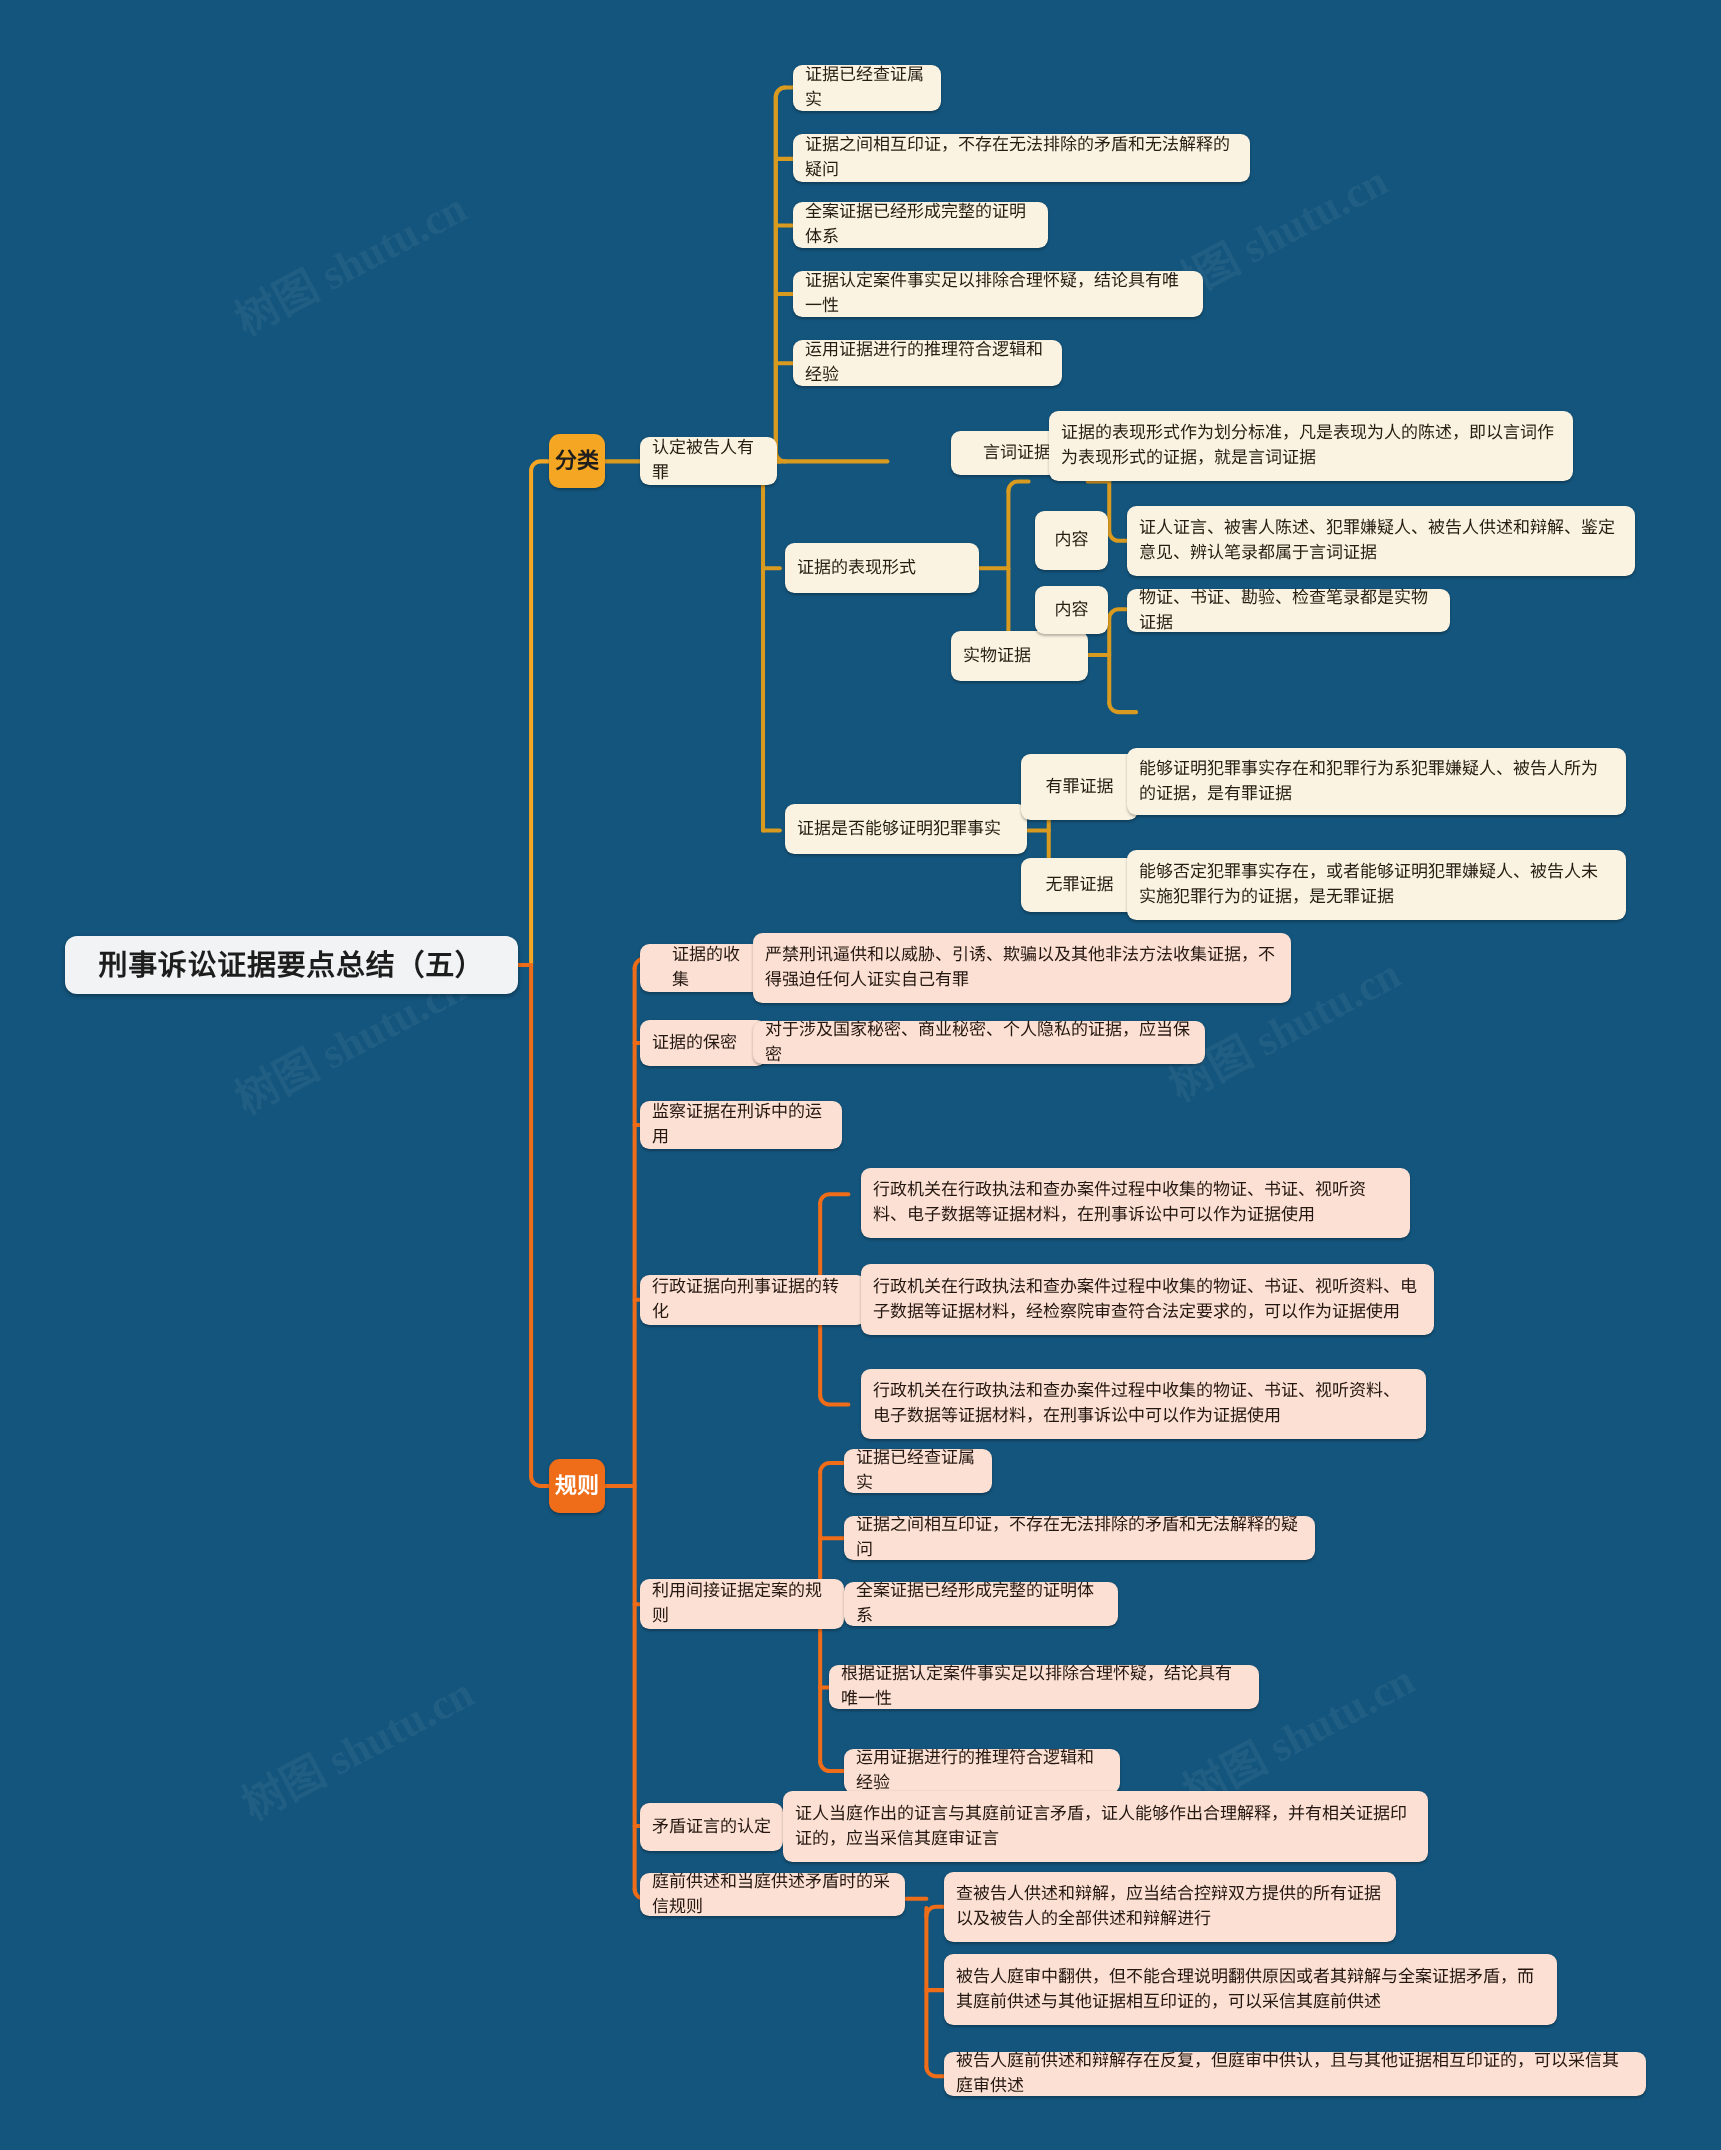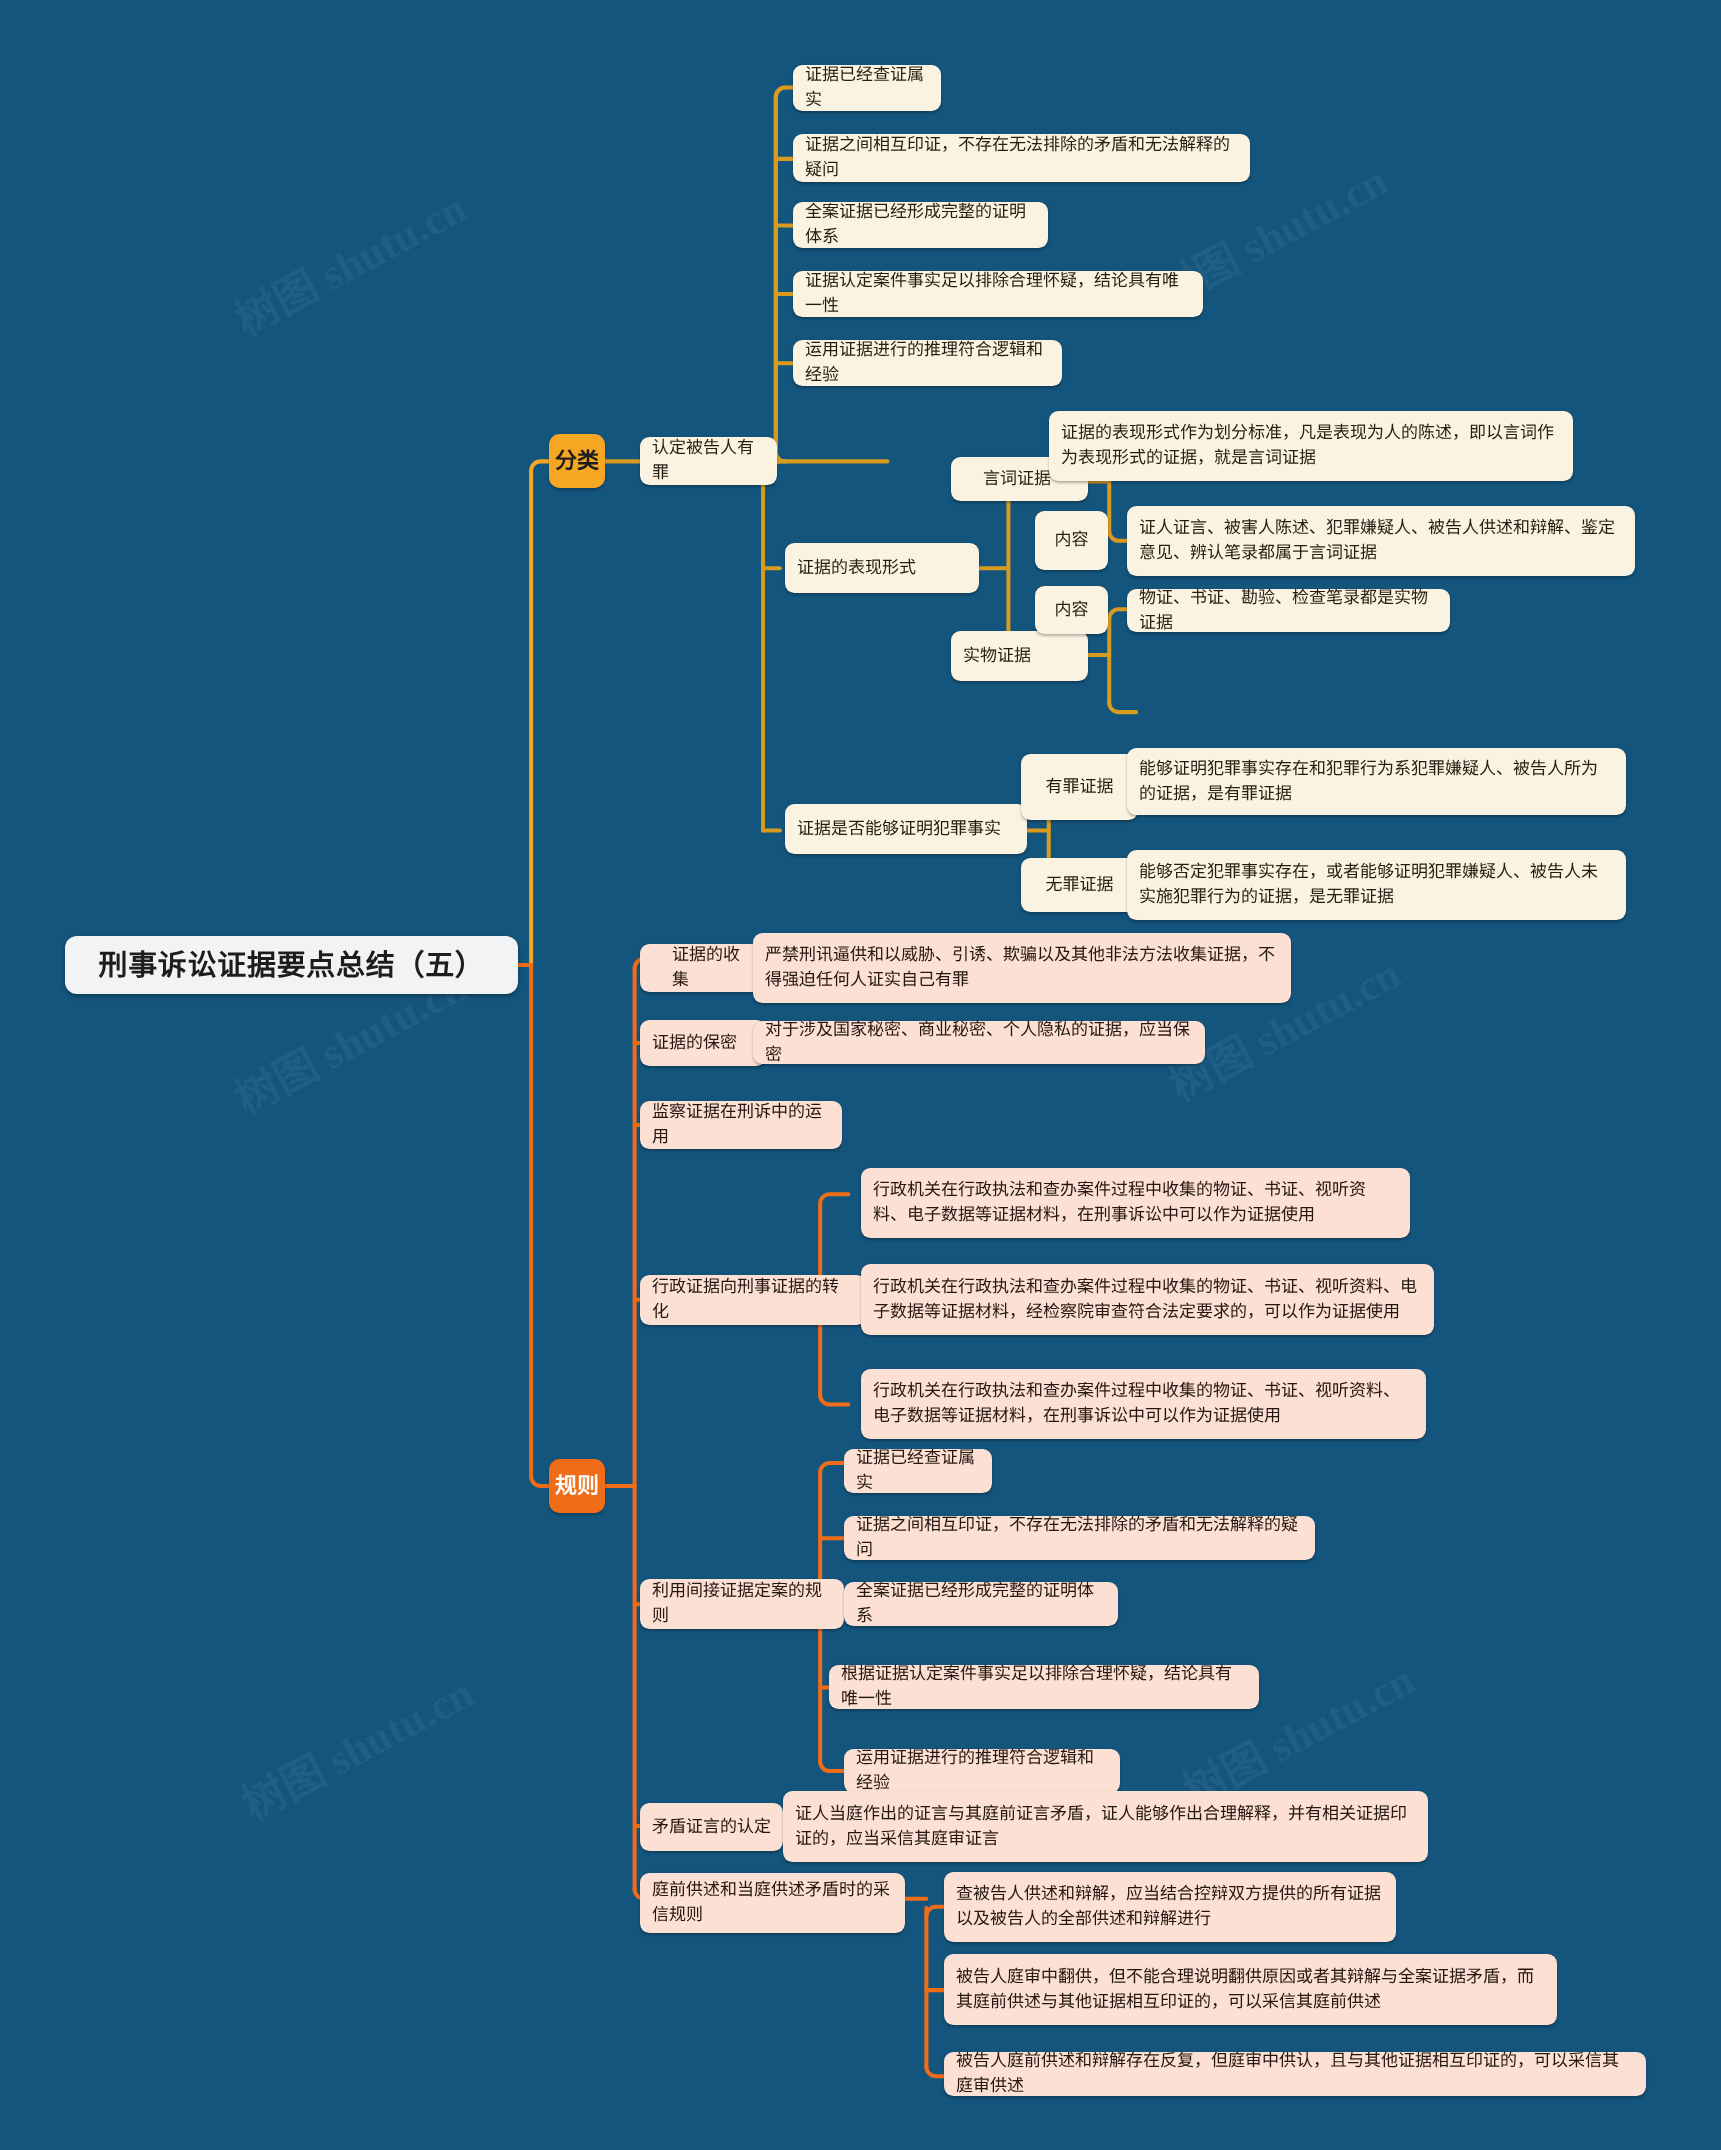--- a/index.html
+++ b/index.html
@@ -193,21 +193,21 @@
     <span>证据认定案件事实足以排除合理怀疑，结论具有唯一性</span>
   </div>
   <div class="node n-cat" style="left:793px;top:340px;width:269px;height:46px;">
     <span>运用证据进行的推理符合逻辑和经验</span>
   </div>
 
   <div class="node n-cat" style="left:785px;top:543px;width:194px;height:50px;">
     <span>证据的表现形式</span>
   </div>
 
-  <div class="node n-cat" style="left:951px;top:457px;width:137px;height:44px;padding-left:32px;">
+  <div class="node n-cat" style="left:951px;top:431px;width:137px;height:44px;padding-left:32px;">
     <span>言词证据</span>
   </div>
   <div class="node n-cat" style="left:1049px;top:411px;width:524px;height:70px;">
     <span>证据的表现形式作为划分标准，凡是表现为人的陈述，即以言词作为表现形式的证据，就是言词证据</span>
   </div>
   <div class="node n-cat" style="left:1035px;top:511px;width:73px;height:59px;justify-content:center;">
     <span>内容</span>
   </div>
   <div class="node n-cat" style="left:1127px;top:506px;width:508px;height:70px;">
     <span>证人证言、被害人陈述、犯罪嫌疑人、被告人供述和辩解、鉴定意见、辨认笔录都属于言词证据</span>
@@ -293,21 +293,21 @@
     <span>运用证据进行的推理符合逻辑和经验</span>
   </div>
 
   <div class="node n-rule" style="left:640px;top:1803px;width:143px;height:48px;">
     <span>矛盾证言的认定</span>
   </div>
   <div class="node n-rule" style="left:783px;top:1791px;width:645px;height:71px;">
     <span>证人当庭作出的证言与其庭前证言矛盾，证人能够作出合理解释，并有相关证据印证的，应当采信其庭审证言</span>
   </div>
 
-  <div class="node n-rule" style="left:640px;top:1873px;width:265px;height:60px;">
+  <div class="node n-rule" style="left:640px;top:1873px;width:265px;height:43px;">
     <span>庭前供述和当庭供述矛盾时的采信规则</span>
   </div>
   <div class="node n-rule" style="left:944px;top:1954px;width:613px;height:71px;">
     <span>被告人庭审中翻供，但不能合理说明翻供原因或者其辩解与全案证据矛盾，而其庭前供述与其他证据相互印证的，可以采信其庭前供述</span>
   </div>
   <div class="node n-rule" style="left:944px;top:1872px;width:452px;height:70px;">
     <span>查被告人供述和辩解，应当结合控辩双方提供的所有证据以及被告人的全部供述和辩解进行</span>
   </div>
   <div class="node n-rule" style="left:944px;top:2052px;width:702px;height:44px;">
     <span>被告人庭前供述和辩解存在反复，但庭审中供认，且与其他证据相互印证的，可以采信其庭审供述</span>

